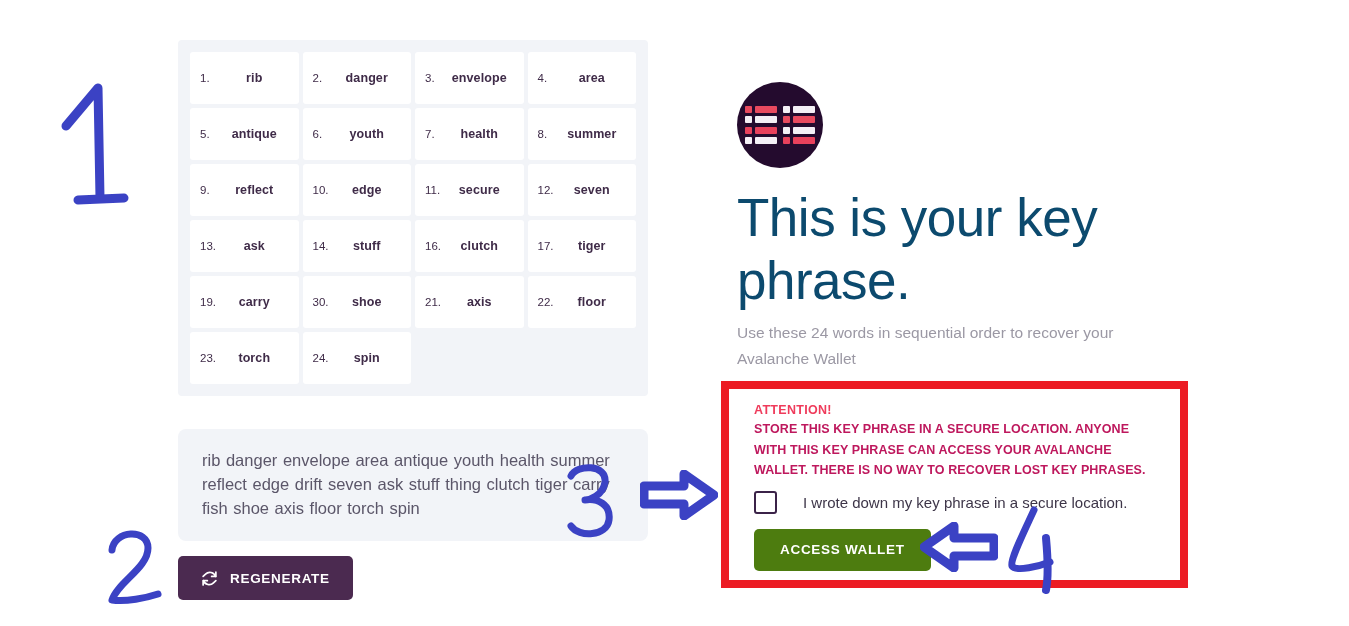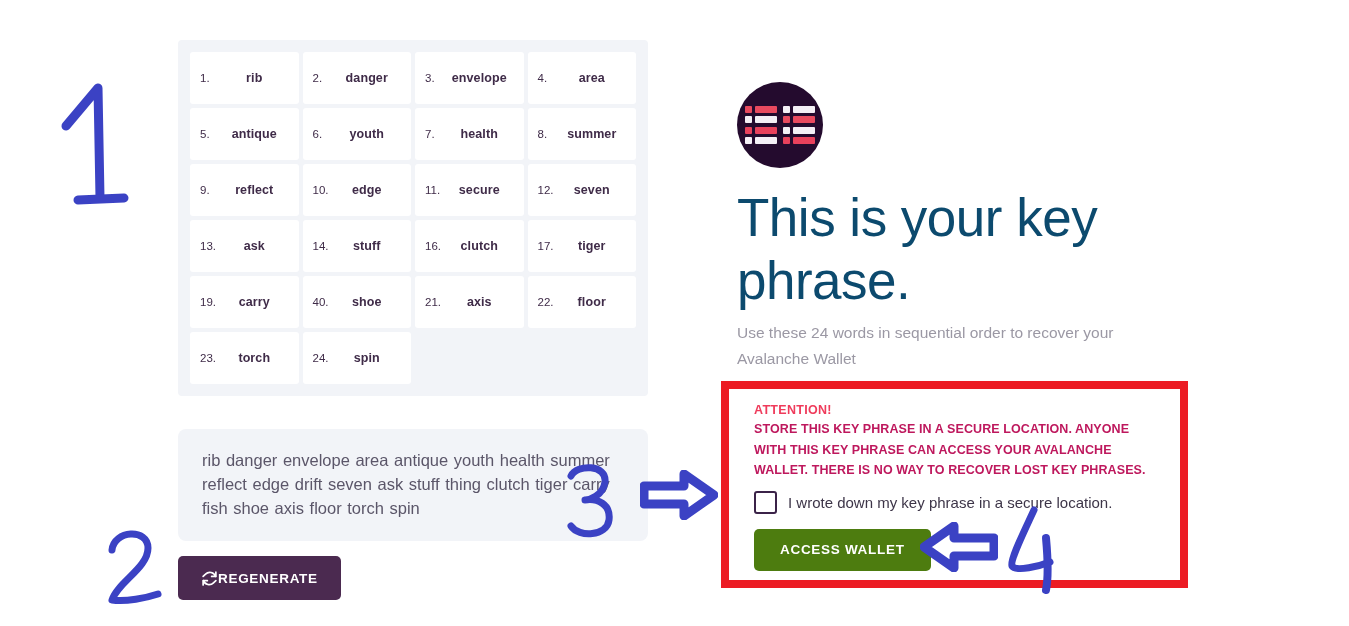--- a/index.html
+++ b/index.html
@@ -82,20 +82,21 @@
     position: absolute;
     left: 178px;
     top: 556px;
     height: 44px;
     background: #4b2a50;
     border: none;
     border-radius: 5px;
     color: #ffffff;
     display: flex;
     align-items: center;
+    gap: 12px;
     padding: 12px 23px;
     cursor: pointer;
     font-family: "Liberation Sans", sans-serif;
   }
   #regenerate-button .btn-label {
     font-size: 13.5px;
     font-weight: 700;
     letter-spacing: .7px;
   }
   .refresh-icon svg { display: block; }
@@ -176,21 +177,21 @@
     font-size: 12.5px;
     font-weight: 700;
     line-height: 20.5px;
     letter-spacing: .1px;
     margin: 0;
     max-width: 400px;
   }
   #confirm-row {
     display: flex;
     align-items: center;
-    gap: 11px;
+    gap: 26px;
     margin-top: 10px;
   }
   #confirm-checkbox {
     width: 23px;
     height: 23px;
     box-sizing: border-box;
     border: 2.5px solid #3b2348;
     border-radius: 3px;
     background: #ffffff;
     flex: 0 0 auto;
@@ -296,21 +297,21 @@
         </div>
         <div class="word-cell">
           <span class="word-index">17.</span>
           <span class="word-text">tiger</span>
         </div>
         <div class="word-cell">
           <span class="word-index">19.</span>
           <span class="word-text">carry</span>
         </div>
         <div class="word-cell">
-          <span class="word-index">40.</span>
+          <span class="word-index">30.</span>
           <span class="word-text">shoe</span>
         </div>
         <div class="word-cell">
           <span class="word-index">21.</span>
           <span class="word-text">axis</span>
         </div>
         <div class="word-cell">
           <span class="word-index">22.</span>
           <span class="word-text">floor</span>
         </div>

